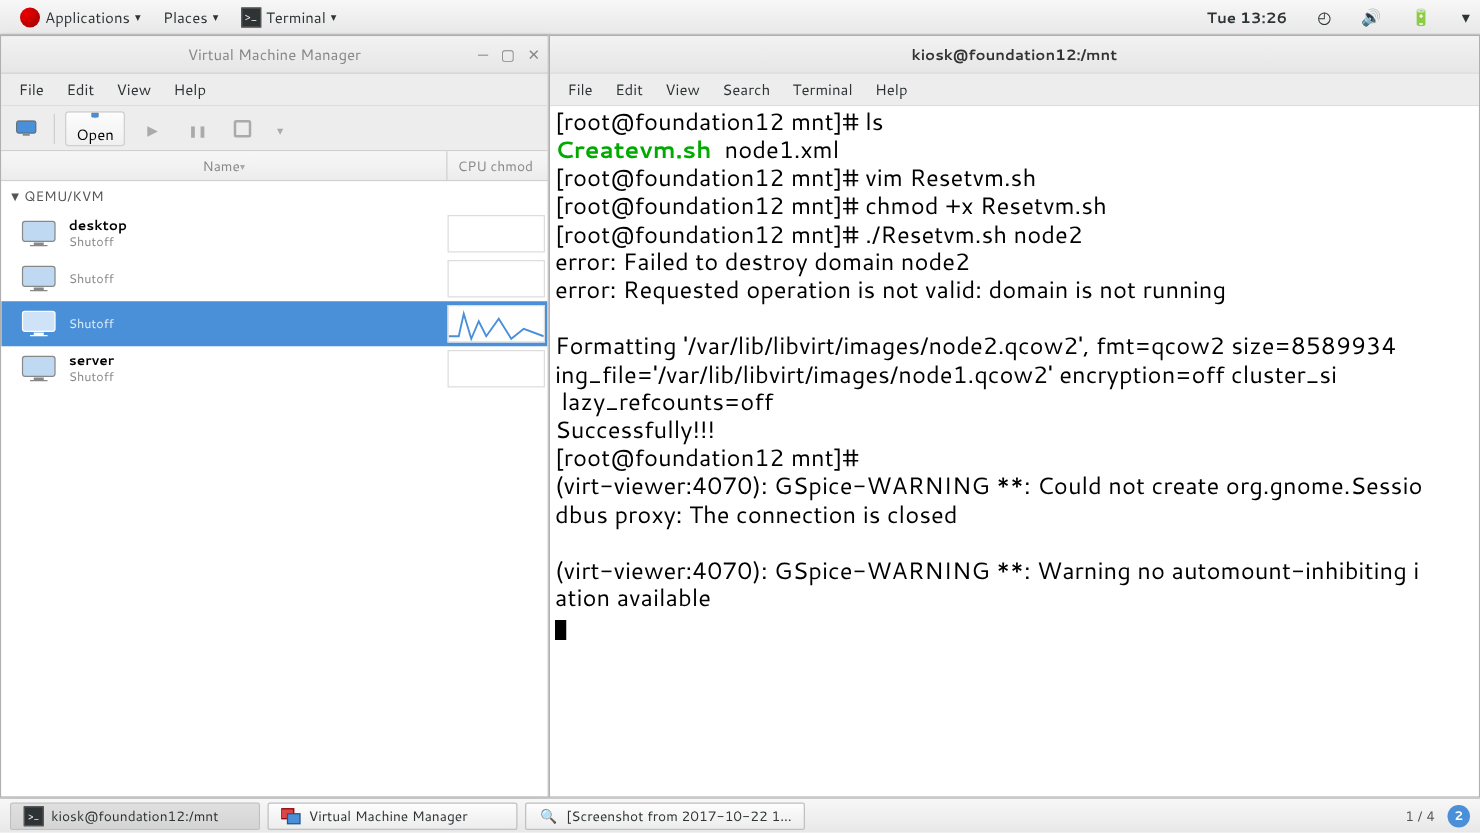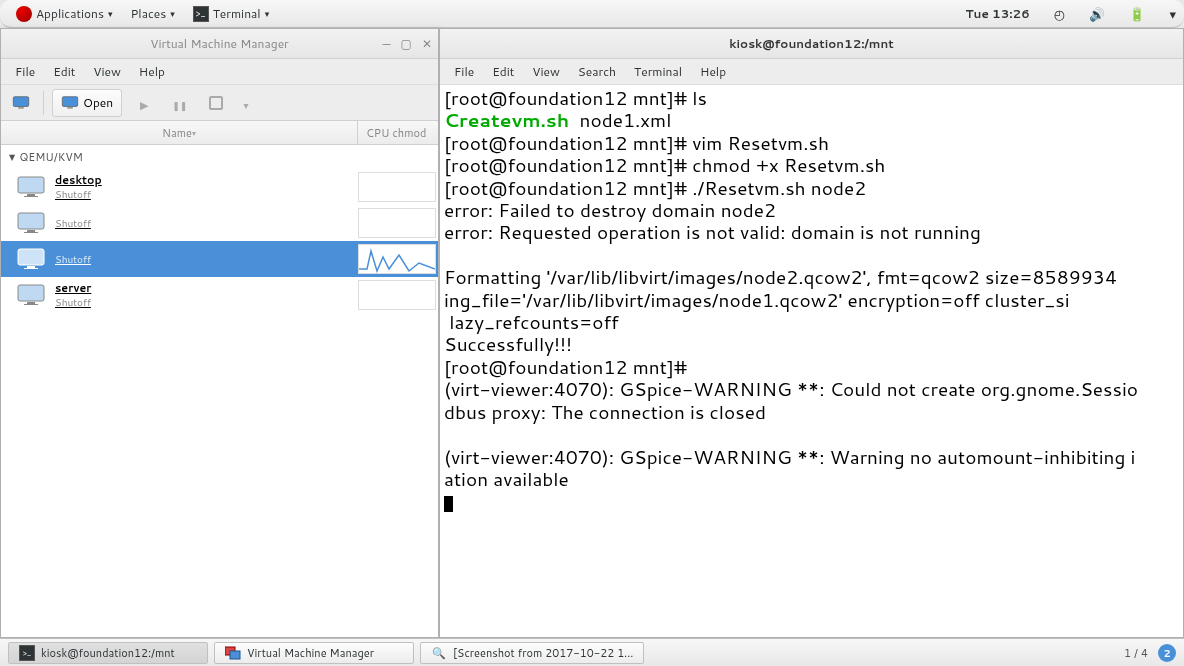--- a/index.html
+++ b/index.html
@@ -1,51 +1,51 @@
 <!DOCTYPE html>
 <html><head>
 <meta charset="utf-8">
 <style>
   * { box-sizing: border-box; margin: 0; padding: 0; font-family: "Cantarell", "DejaVu Sans", sans-serif; }
   body { width: 1184px; height: 666px; background: #e8e8e8; overflow: hidden; position: relative; }
   
   
-  .top-panel { height: 28px; background: linear-gradient(to bottom, #f7f7f7, #e8e8e8); border-bottom: 1px solid #c0c0c0; display: flex; align-items: center; padding: 0 8px; font-size: 12px; color: #2e3436; border-radius: 11px; }
+  .top-panel { height: 28px; background: linear-gradient(to bottom, #f7f7f7, #e8e8e8); border-bottom: 1px solid #c0c0c0; display: flex; align-items: center; padding: 0 8px; font-size: 12px; color: #2e3436; }
   .panel-left { display: flex; align-items: center; gap: 2px; }
   .panel-item { padding: 4px 8px; display: flex; align-items: center; gap: 4px; cursor: pointer; }
   .panel-item .caret { font-size: 9px; }
   .redhat-logo { width: 16px; height: 16px; background: radial-gradient(circle at 30% 30%, #ee0000, #990000); border-radius: 50%; }
   .terminal-icon-top { width: 16px; height: 16px; background: #2e3436; border: 1px solid #555; display: flex; align-items: center; justify-content: center; color: #eee; font-size: 9px; }
   .panel-right { margin-left: auto; display: flex; align-items: center; gap: 24px; }
   .panel-right .clock { font-weight: bold; }
   .panel-icon { font-size: 13px; }
   
   
   .desktop { position: absolute; top: 28px; left: 0; right: 0; bottom: 28px; background: #e8e8e8; }
   
   
   .vmm-window { position: absolute; left: 0; top: 0; width: 439px; height: 610px; background: #ededed; border: 1px solid #b0b0b0; box-shadow: 2px 2px 6px rgba(0,0,0,0.2); display: flex; flex-direction: column; }
   .vmm-titlebar { height: 30px; background: linear-gradient(to bottom, #f2f2f2, #e6e6e6); border-bottom: 1px solid #d0d0d0; display: flex; align-items: center; justify-content: center; position: relative; font-size: 12px; color: #888; }
   .vmm-titlebar .win-controls { position: absolute; right: 6px; display: flex; gap: 10px; font-size: 12px; color: #888; }
   .vmm-menubar { height: 26px; background: #ededed; display: flex; align-items: center; padding: 0 6px; gap: 2px; font-size: 12px; color: #2e3436; border-bottom: 1px solid #ddd; }
   .vmm-menubar span { padding: 4px 8px; cursor: pointer; }
   .vmm-toolbar { height: 36px; background: #ededed; border-bottom: 1px solid #d0d0d0; display: flex; align-items: center; padding: 0 6px; gap: 8px; }
   .toolbar-btn { width: 28px; height: 28px; display: flex; align-items: center; justify-content: center; border: 1px solid transparent; border-radius: 3px; }
-  .toolbar-btn.open-btn { width: auto; padding: 0 8px; gap: 4px; font-size: 12px; border: 1px solid #d0d0d0; background: linear-gradient(to bottom, #fdfdfd, #f0f0f0); }
+  .toolbar-btn.open-btn { width: auto; padding: 0 8px; gap: 4px; font-size: 12px; border: 1px solid #d0d0d0; background: linear-gradient(to bottom, #fdfdfd, #f0f0f0); flex-direction: column; }
   .toolbar-btn .monitor { width: 18px; height: 14px; }
   .toolbar-sep { width: 1px; height: 24px; background: #d0d0d0; }
   
   .vmm-columns { height: 24px; background: linear-gradient(to bottom, #f7f7f7, #ececec); border-bottom: 1px solid #d0d0d0; display: flex; font-size: 11px; color: #888; }
   .col-name { flex: 1; padding: 4px 8px; border-right: 1px solid #d0d0d0; display: flex; align-items: center; justify-content: center; }
   .col-cpu { width: 80px; padding: 4px 8px; display: flex; align-items: center; }
   
   .vmm-list { flex: 1; background: #fff; overflow: auto; }
   .vmm-group { padding: 4px 8px; font-size: 11px; color: #555; display: flex; align-items: center; gap: 4px; }
   .vmm-group .tri { font-size: 8px; }
-  .vm-row { display: flex; align-items: center; padding: 2px 0 2px 14px; height: 36px; text-decoration: underline; }
+  .vm-row { display: flex; align-items: center; padding: 2px 0 2px 14px; height: 36px; }
   .vm-row.selected { background: #4a90d9; color: #fff; }
   .vm-icon { width: 32px; height: 24px; margin-right: 8px; display: flex; align-items: center; justify-content: center; }
   .monitor-svg { width: 28px; height: 22px; }
   .vm-info { flex: 1; line-height: 1.2; }
   .vm-name { font-size: 11px; font-weight: bold; }
   .vm-status { font-size: 10px; color: #888; }
   .vm-row.selected .vm-status { color: #e0ecf8; }
   .vm-cpu { width: 78px; height: 30px; border: 1px solid #ddd; margin-right: 2px; background: #fff; position: relative; }
   
   

